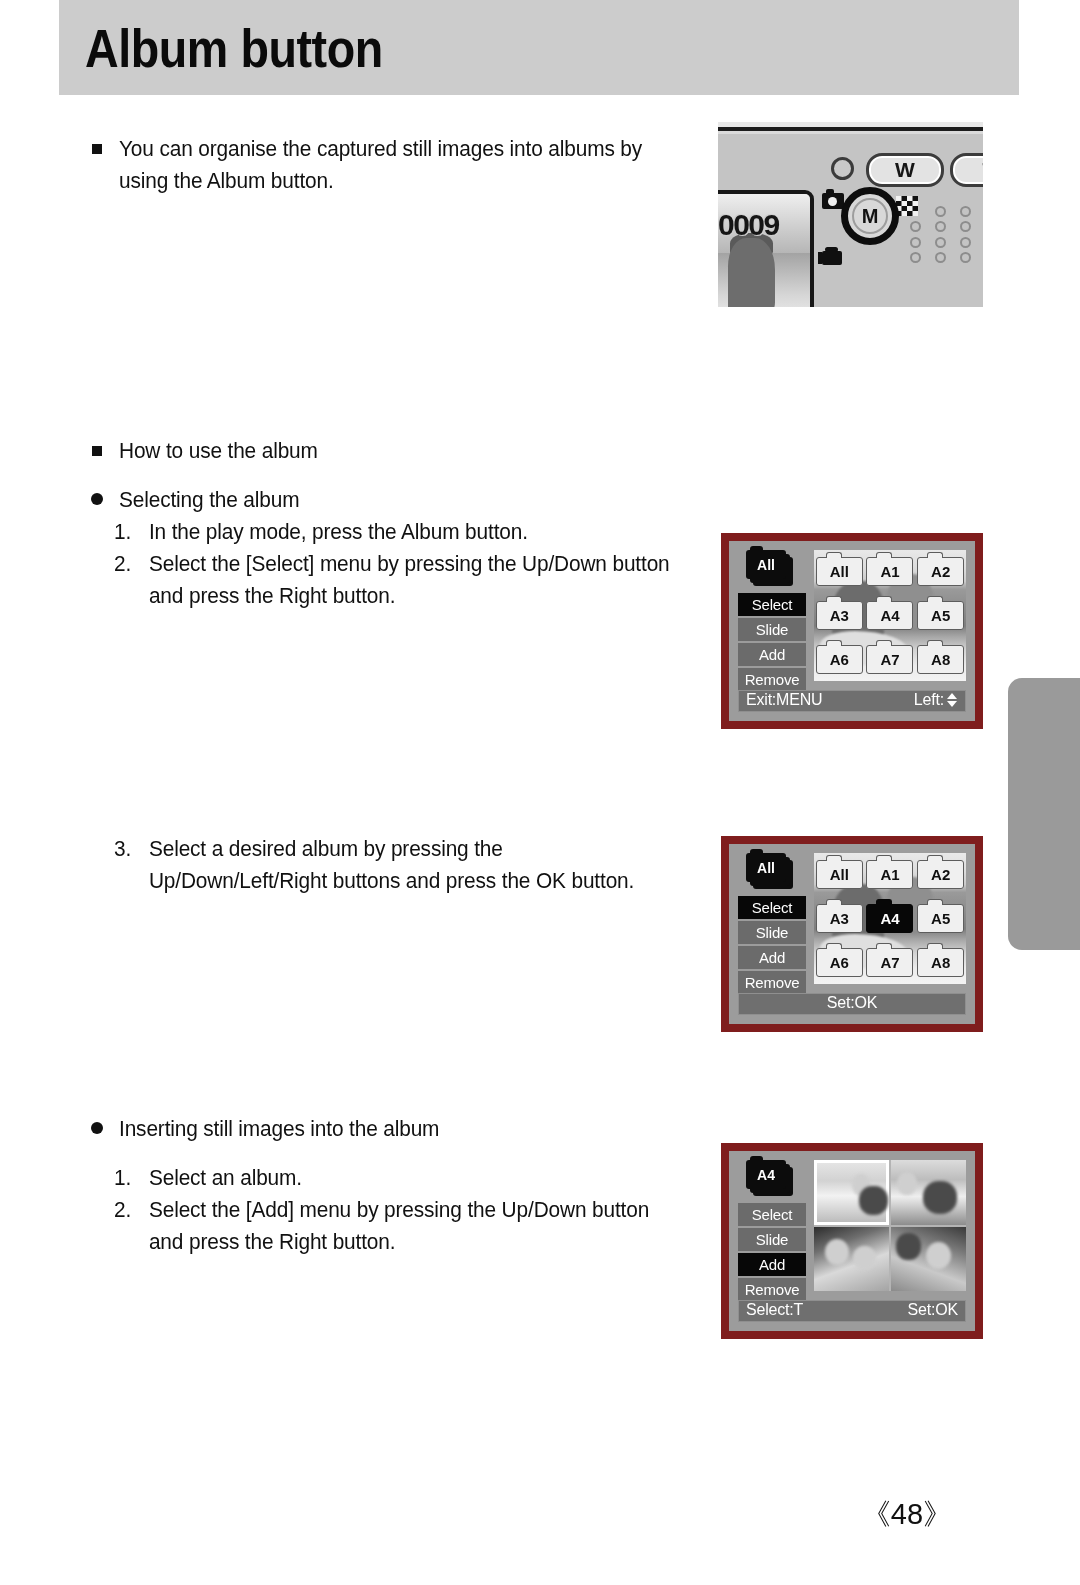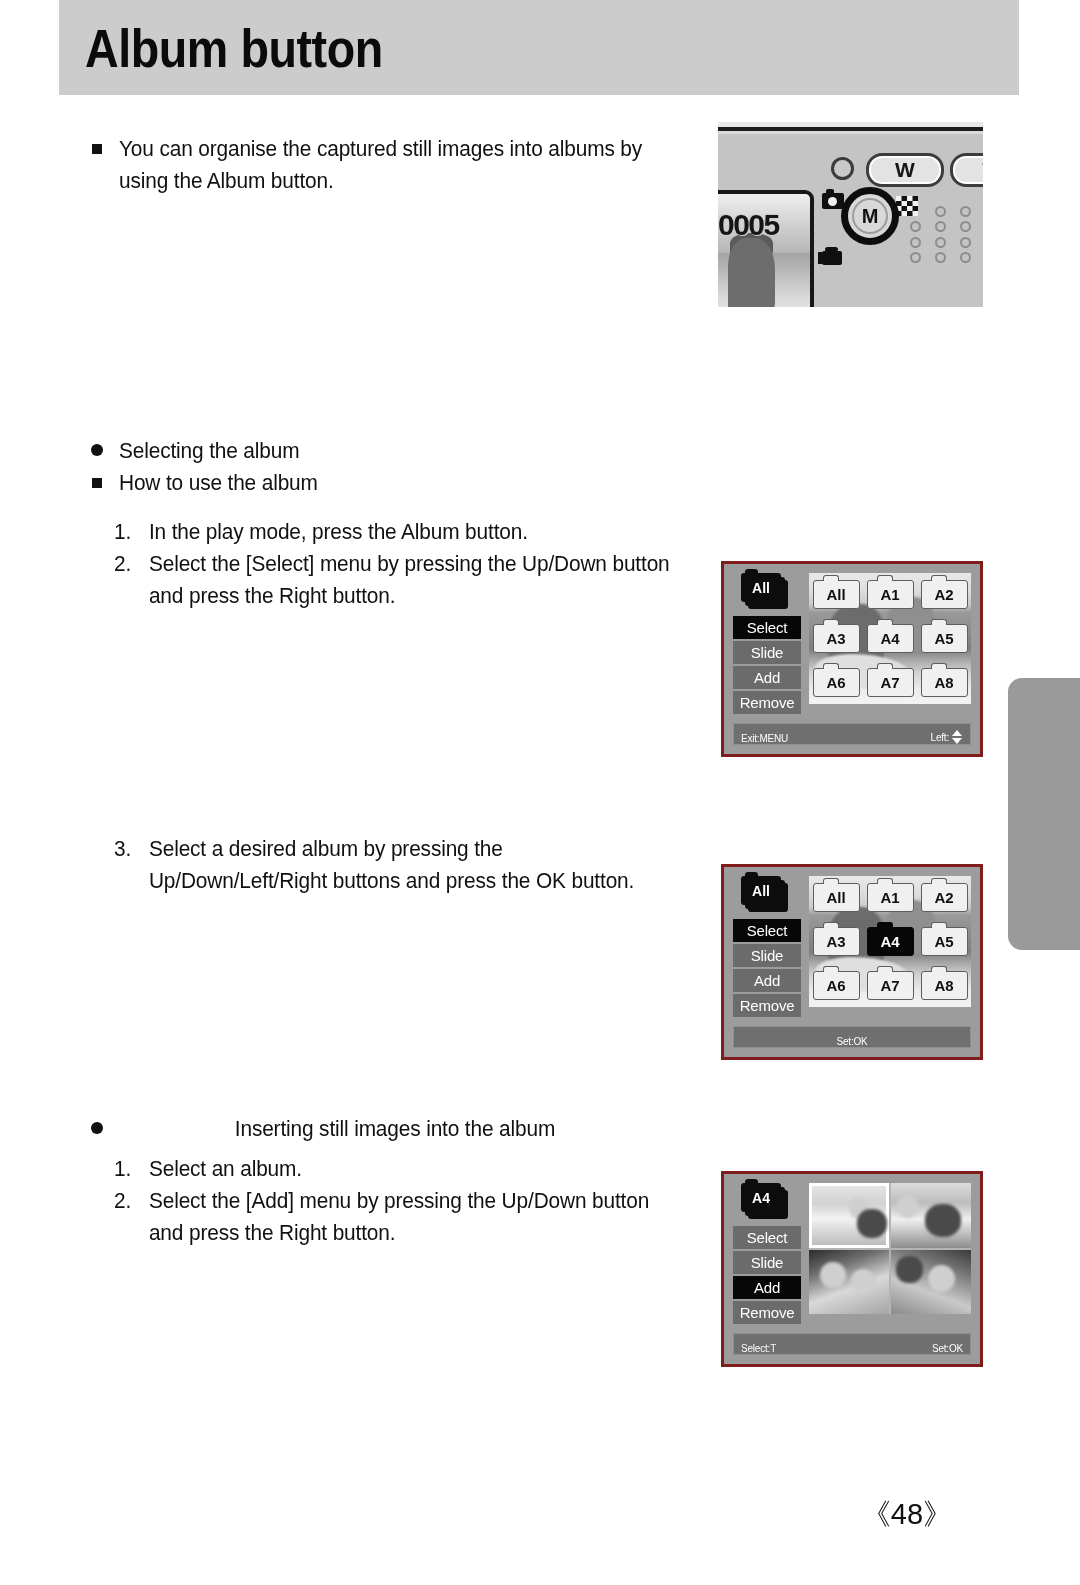--- a/index.html
+++ b/index.html
@@ -284,23 +284,22 @@
     box-sizing: border-box;
   }
   .speaker-grid span.hide { visibility: hidden; }
 
   
   .lcd-screen {
     position: absolute;
     width: 262px;
     height: 196px;
     background: #9c9c9c;
-    border: 3px solid #7f1d1d;
+    border: 8px solid #7f1d1d;
     box-sizing: border-box;
-    margin-top: 28px;
   }
   .lcd-inner {
     position: absolute;
     left: 9px; top: 9px;
     right: 9px; bottom: 9px;
   }
   .menu-col {
     position: absolute;
     left: 0;
     top: 0;
@@ -465,23 +464,23 @@
   .status-bar {
     position: absolute;
     left: 0;
     right: 0;
     bottom: 0;
     height: 22px;
     background: #6f6f6f;
     border: 1px solid #8f8f8f;
     box-sizing: border-box;
     display: flex;
-    align-items: flex-end;
+    align-items: flex-start;
     padding: 0 7px;
-    font-size: 10px;
+    font-size: 16px;
     color: #ffffff;
     letter-spacing: -0.2px;
   }
   .status-bar .sb-left { flex: 0 0 auto; }
   .status-bar .sb-right { margin-left: auto; display: flex; align-items: center; gap: 3px; }
   .status-bar .sb-center { width: 100%; text-align: center; }
   .ud-arrow {
     display: inline-block;
     width: 11px;
     height: 14px;
@@ -509,27 +508,27 @@
 <div class="text-col">
 
   <div class="blk" style="top:0px;margin-top:15px;">
     <div class="bullet-row">
       <span class="mk-square"></span>
       <div class="para">You can organise the captured still images into albums by using the Album  button.</div>
     </div>
   </div>
 
   <div class="blk" style="top:317px;">
+    <div class="bullet-row tight" style="margin-bottom:17px;">
+      <span class="mk-square"></span>
+      <div class="para">How to use the album</div>
+    </div>
     <div class="bullet-row tight" style="margin-bottom:0;">
       <span class="mk-disc"></span>
       <div class="para">Selecting the album</div>
-    </div>
-    <div class="bullet-row tight" style="margin-bottom:17px;">
-      <span class="mk-square"></span>
-      <div class="para">How to use the album</div>
     </div>
     <ul class="num-list indent-list">
       <li>
         <span class="n">1.</span>
         <span>In the play mode, press the Album button.</span>
       </li>
       <li>
         <span class="n">2.</span>
         <span>Select the [Select] menu by pressing the Up/Down button and press the Right button.</span>
       </li>
@@ -539,21 +538,21 @@
   <div class="blk" style="top:715px;">
     <ul class="num-list indent-list">
       <li>
         <span class="n">3.</span>
         <span>Select a desired album by pressing the Up/Down/Left/Right buttons and press the OK button.</span>
       </li>
     </ul>
   </div>
 
   <div class="blk" style="top:995px;">
-    <div class="bullet-row tight" style="margin-bottom:8px;text-align:center;">
+    <div class="bullet-row tight" style="margin-bottom:17px;">
       <span class="mk-disc"></span>
       <div class="para">Inserting still images into the album</div>
     </div>
     <ul class="num-list indent-list">
       <li>
         <span class="n">1.</span>
         <span>Select an album.</span>
       </li>
       <li>
         <span class="n">2.</span>
@@ -568,21 +567,21 @@
   <div class="cam-stripe-a"></div>
   <div class="cam-stripe-b"></div>
   <div class="cam-stripe-c"></div>
   <div class="cam-body">
 
     <div class="cam-lcd">
       <div class="lcd-sky"></div>
       <div class="lcd-ground"></div>
       <div class="lcd-hat"></div>
       <div class="lcd-figure"></div>
-      <div class="lcd-count">0005</div>
+      <div class="lcd-count">0009</div>
     </div>
 
     <div class="cam-led"></div>
 
     <div class="zoom-btn zoom-w">W</div>
     <div class="zoom-btn zoom-t">T</div>
 
     <div class="ic-camera"></div>
     <div class="ic-movie"></div>
     <div class="ic-flag"></div>

